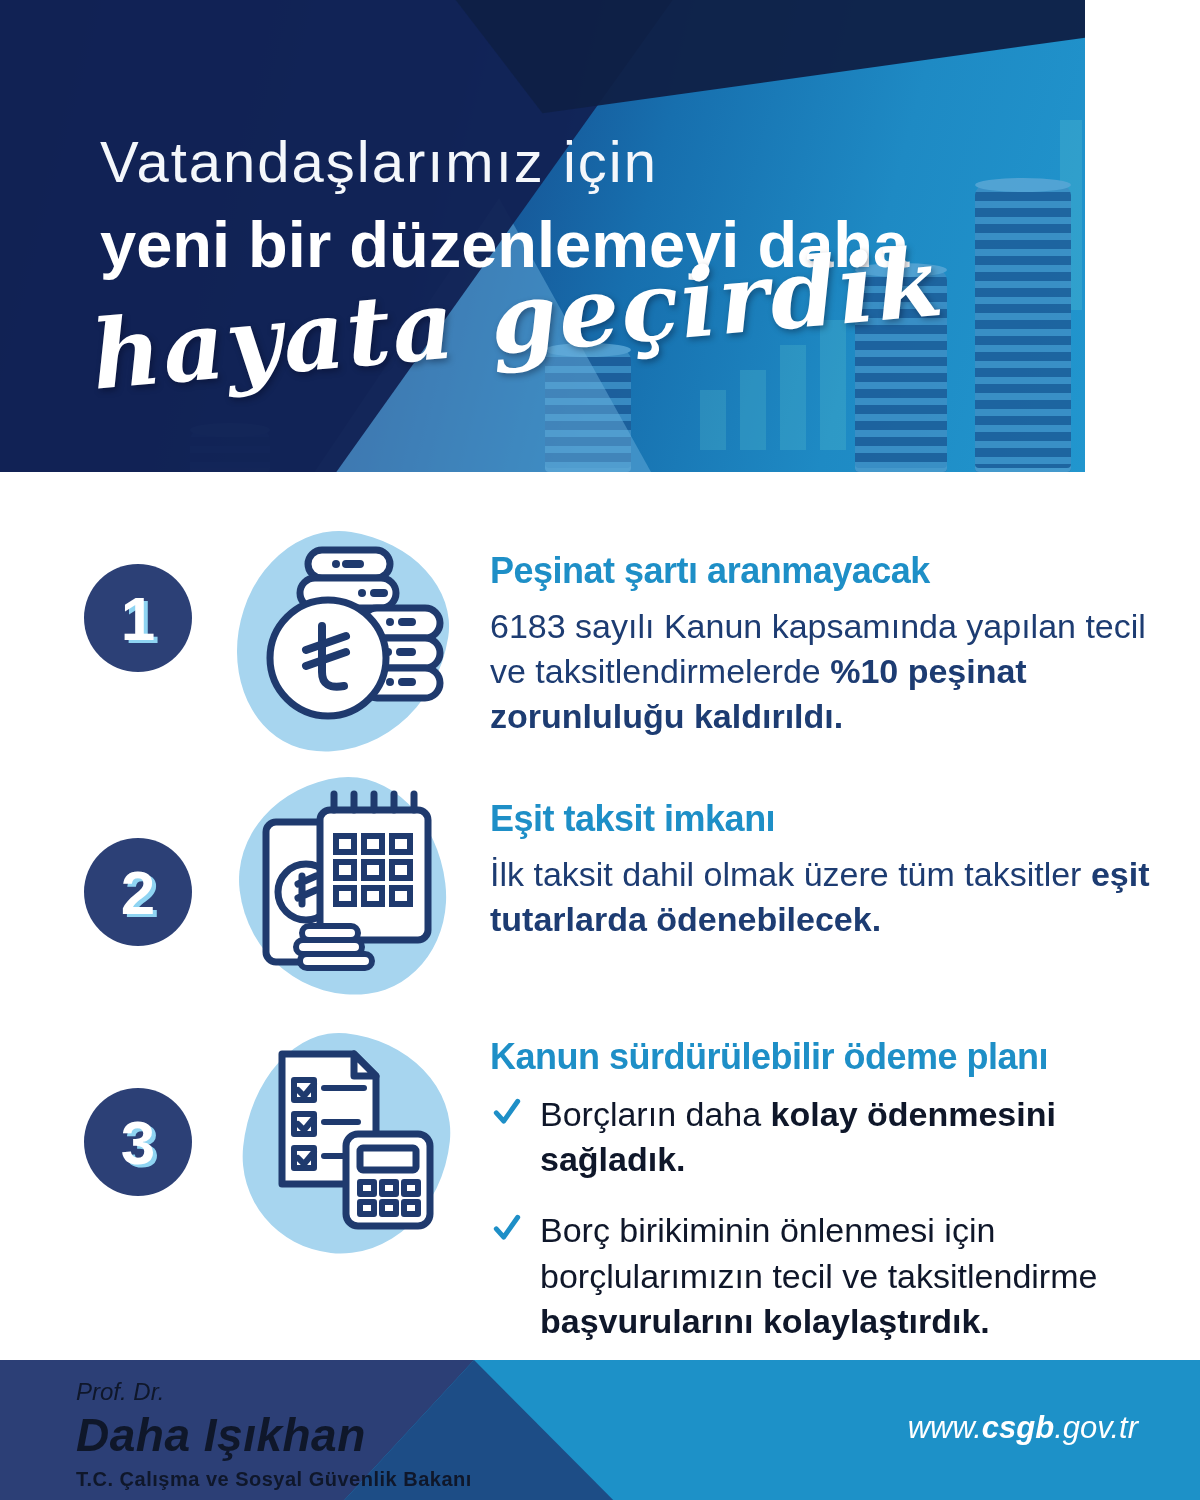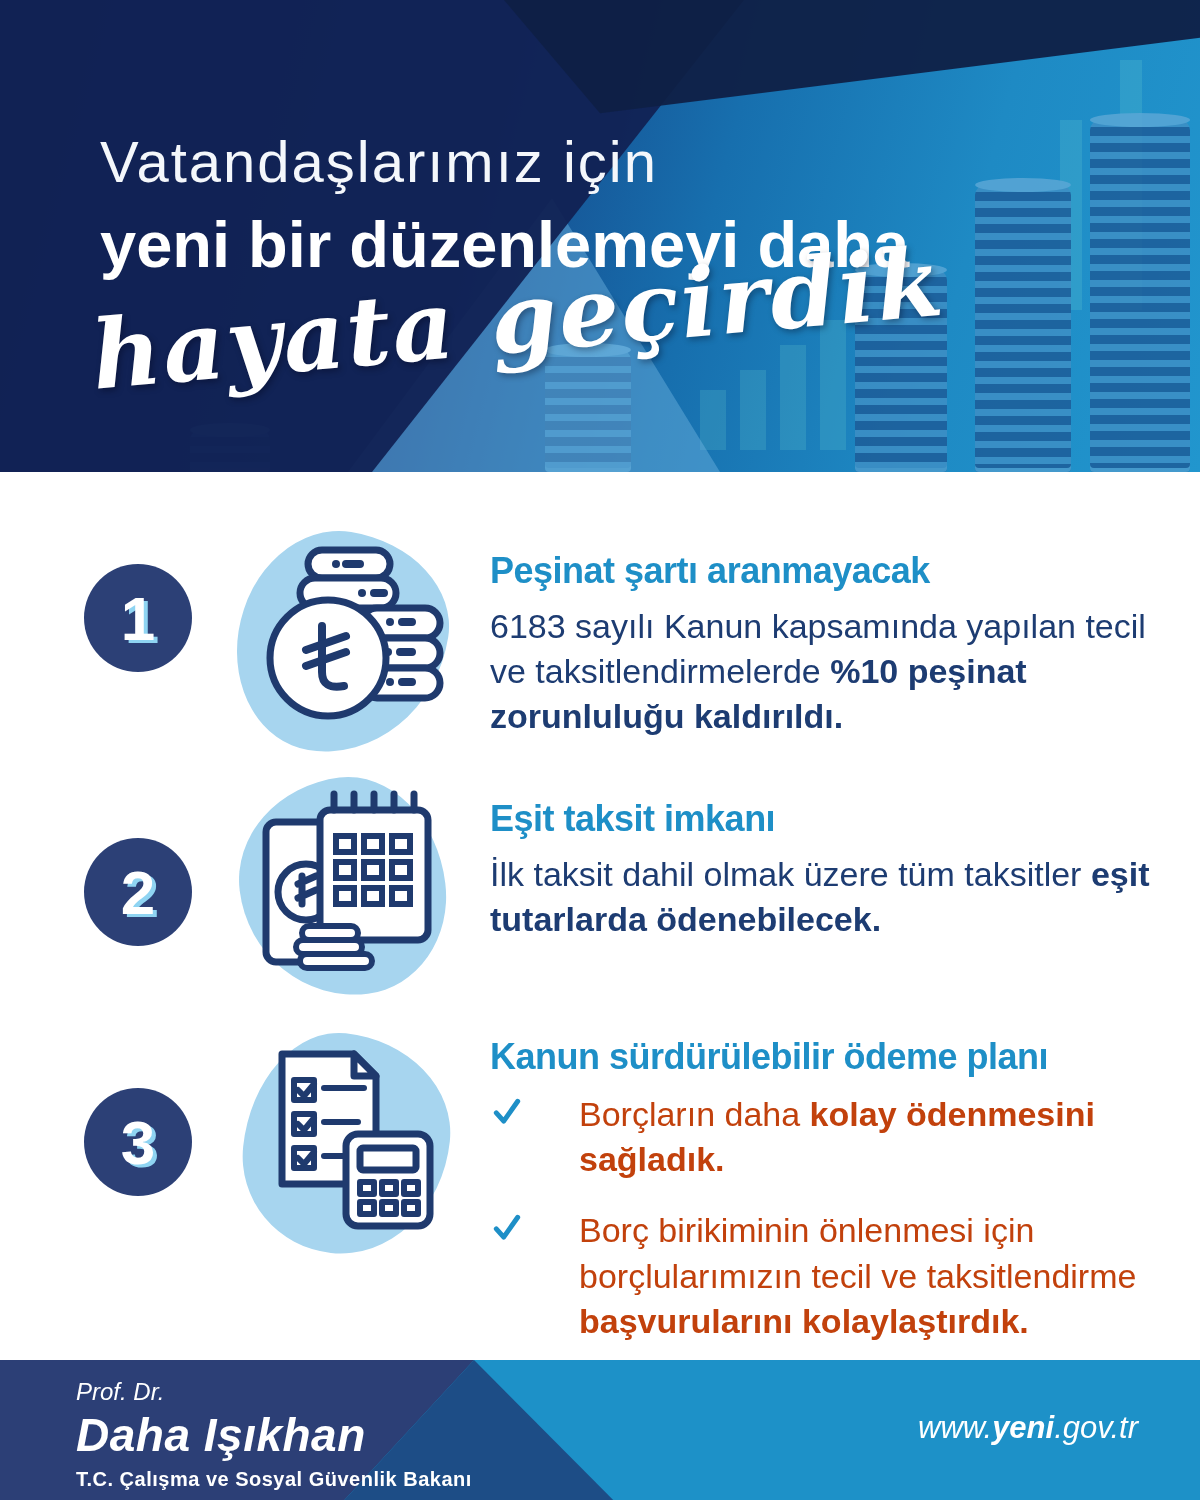--- a/index.html
+++ b/index.html
@@ -1,21 +1,21 @@
 <!DOCTYPE html>
 <html><head>
 <meta charset="utf-8">
 <style>
   * { margin:0; padding:0; box-sizing:border-box; }
   html,body { width:1200px; }
   body { font-family:"Liberation Sans", sans-serif; background:#ffffff; }
   .page { position:relative; width:1200px; height:1500px; background:#ffffff; overflow:hidden; }
 
   
-  .hero { position:absolute; left:0; top:0; width:1200px; height:472px; overflow:hidden;
+  .hero { position:absolute; left:0; top:0; width:1085px; height:472px; overflow:hidden;
           background:linear-gradient(105deg,#123068 0%,#16498b 38%,#176fae 58%,#1e8ac4 78%,#2196ce 100%); }
   .hero-bars { position:absolute; left:0; top:0; width:100%; height:100%; }
   .hero-bars div { position:absolute; background:rgba(120,220,210,0.18); }
   .coin-stack { position:absolute; border-radius:10px 10px 4px 4px;
     background:repeating-linear-gradient(180deg,#3e8fc5 0 7px,#1d5d99 7px 16px);
     box-shadow:0 -4px 0 #4b9bcd inset; opacity:.85; }
   .coin-stack::before { content:""; position:absolute; left:0; top:-7px; width:100%; height:14px;
     border-radius:50%; background:#5aa7d6; }
   .hero-wedge-light { position:absolute; left:0; top:0; width:100%; height:100%;
     background:rgba(110,180,225,0.45); clip-path:polygon(46% 42%, 60% 100%, 29% 100%); }
@@ -39,27 +39,27 @@
   .blob2 { left:240px; top:778px; width:205px; height:218px; border-radius:55% 45% 44% 56% / 46% 54% 46% 54%; transform:rotate(-7deg); }
   .blob3 { left:244px; top:1034px; width:205px; height:220px; border-radius:44% 56% 52% 48% / 56% 44% 56% 44%; transform:rotate(6deg); }
   .icon-svg { position:absolute; }
   .item-text { position:absolute; left:490px; width:660px; }
   .item-title { font-size:36px; font-weight:800; color:#1e8fc7; letter-spacing:-0.5px; }
   .item-body { margin-top:12px; font-size:34px; line-height:1.33; color:#1d3c72; }
   .b { font-weight:800; }
   .bullets { margin-top:14px; }
   .bullet { display:flex; gap:16px; margin-bottom:26px; }
   .check { flex:0 0 34px; padding-top:6px; }
-  .bullet-text { font-size:34px; line-height:1.33; color:#c2410c; width:600px;margin-left:39px; }
+  .bullet-text { font-size:34px; line-height:1.33; color:#0f172a; width:600px; }
 
   
   .footer { position:absolute; left:0; top:1360px; width:1200px; height:140px; background:#1d91c8; }
   .footer-navy { position:absolute; inset:0; background:#2c3f76; clip-path:polygon(0 0, 39.5% 0, 28.7% 100%, 0 100%); }
   .footer-mid { position:absolute; inset:0; background:#1d4d86; clip-path:polygon(39.5% 0, 51.1% 100%, 28.7% 100%); }
-  .footer-left { position:absolute; left:76px; top:18px; color:#ffffff; font-style:italic; }
+  .footer-left { position:absolute; left:76px; top:18px; color:#0f172a; font-style:italic; }
   .minister-title { font-size:24px; font-weight:400; }
   .minister-name { font-size:46px; font-weight:800; letter-spacing:0.5px; margin-top:2px; }
   .minister-role { font-size:20px; font-weight:700; font-style:normal; margin-top:6px; letter-spacing:0.5px; }
   .footer-site { position:absolute; right:62px; top:50px; color:#ffffff; font-style:italic; font-size:31px; font-weight:400; }
 </style>
 </head>
 <body>
 
 <div class="page">
 
@@ -208,16 +208,16 @@
   </div>
 
   <div class="footer">
     <div class="footer-navy"></div>
     <div class="footer-mid"></div>
     <div class="footer-left">
       <div class="minister-title">Prof. Dr.</div>
       <div class="minister-name">Daha Işıkhan</div>
       <div class="minister-role">T.C. Çalışma ve Sosyal Güvenlik Bakanı</div>
     </div>
-    <div class="footer-site"><span>www.</span><span class="b">yeni</span><span>.gov.tr</span></div>
+    <div class="footer-site"><span>www.</span><span class="b">csgb</span><span>.gov.tr</span></div>
   </div>
 
 </div>
 
 </body></html>

